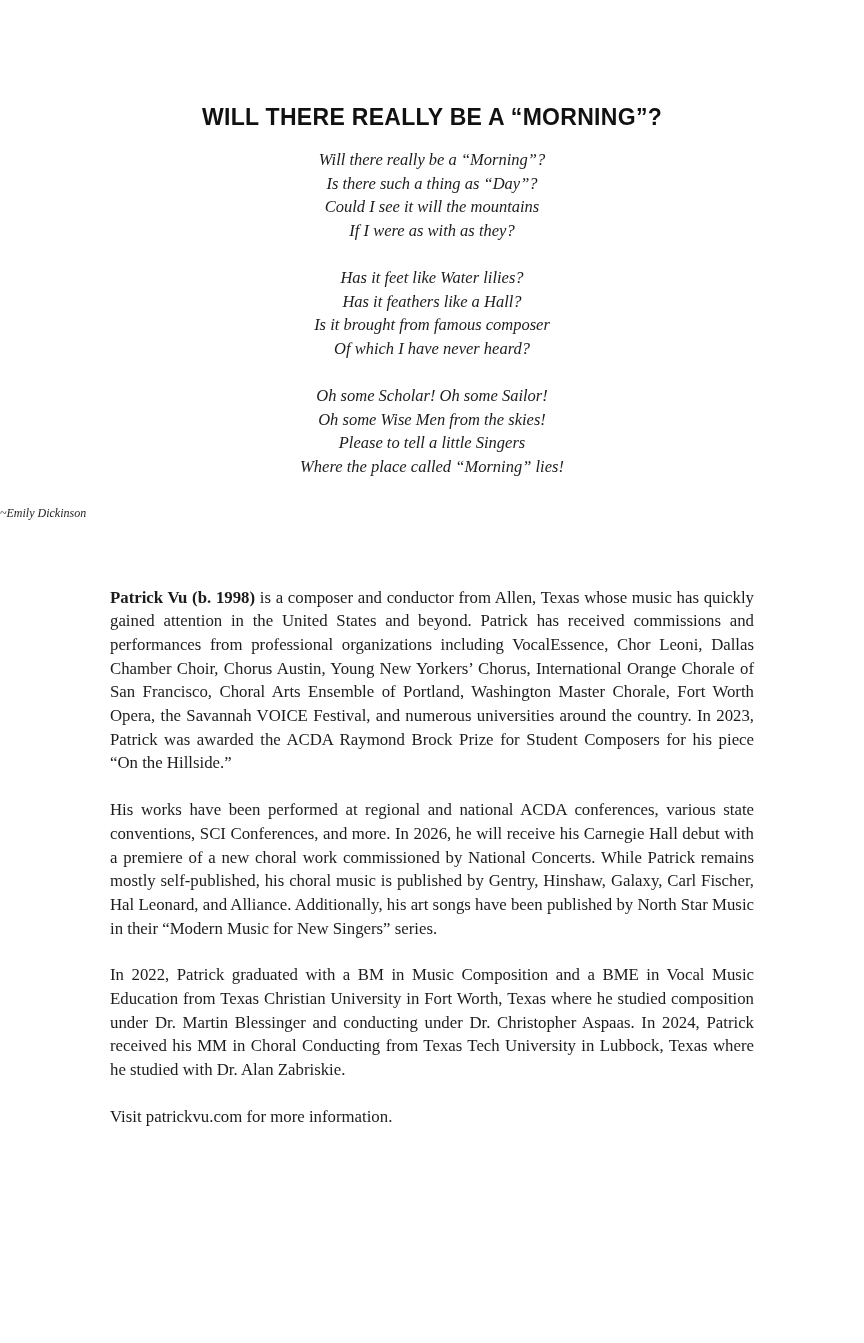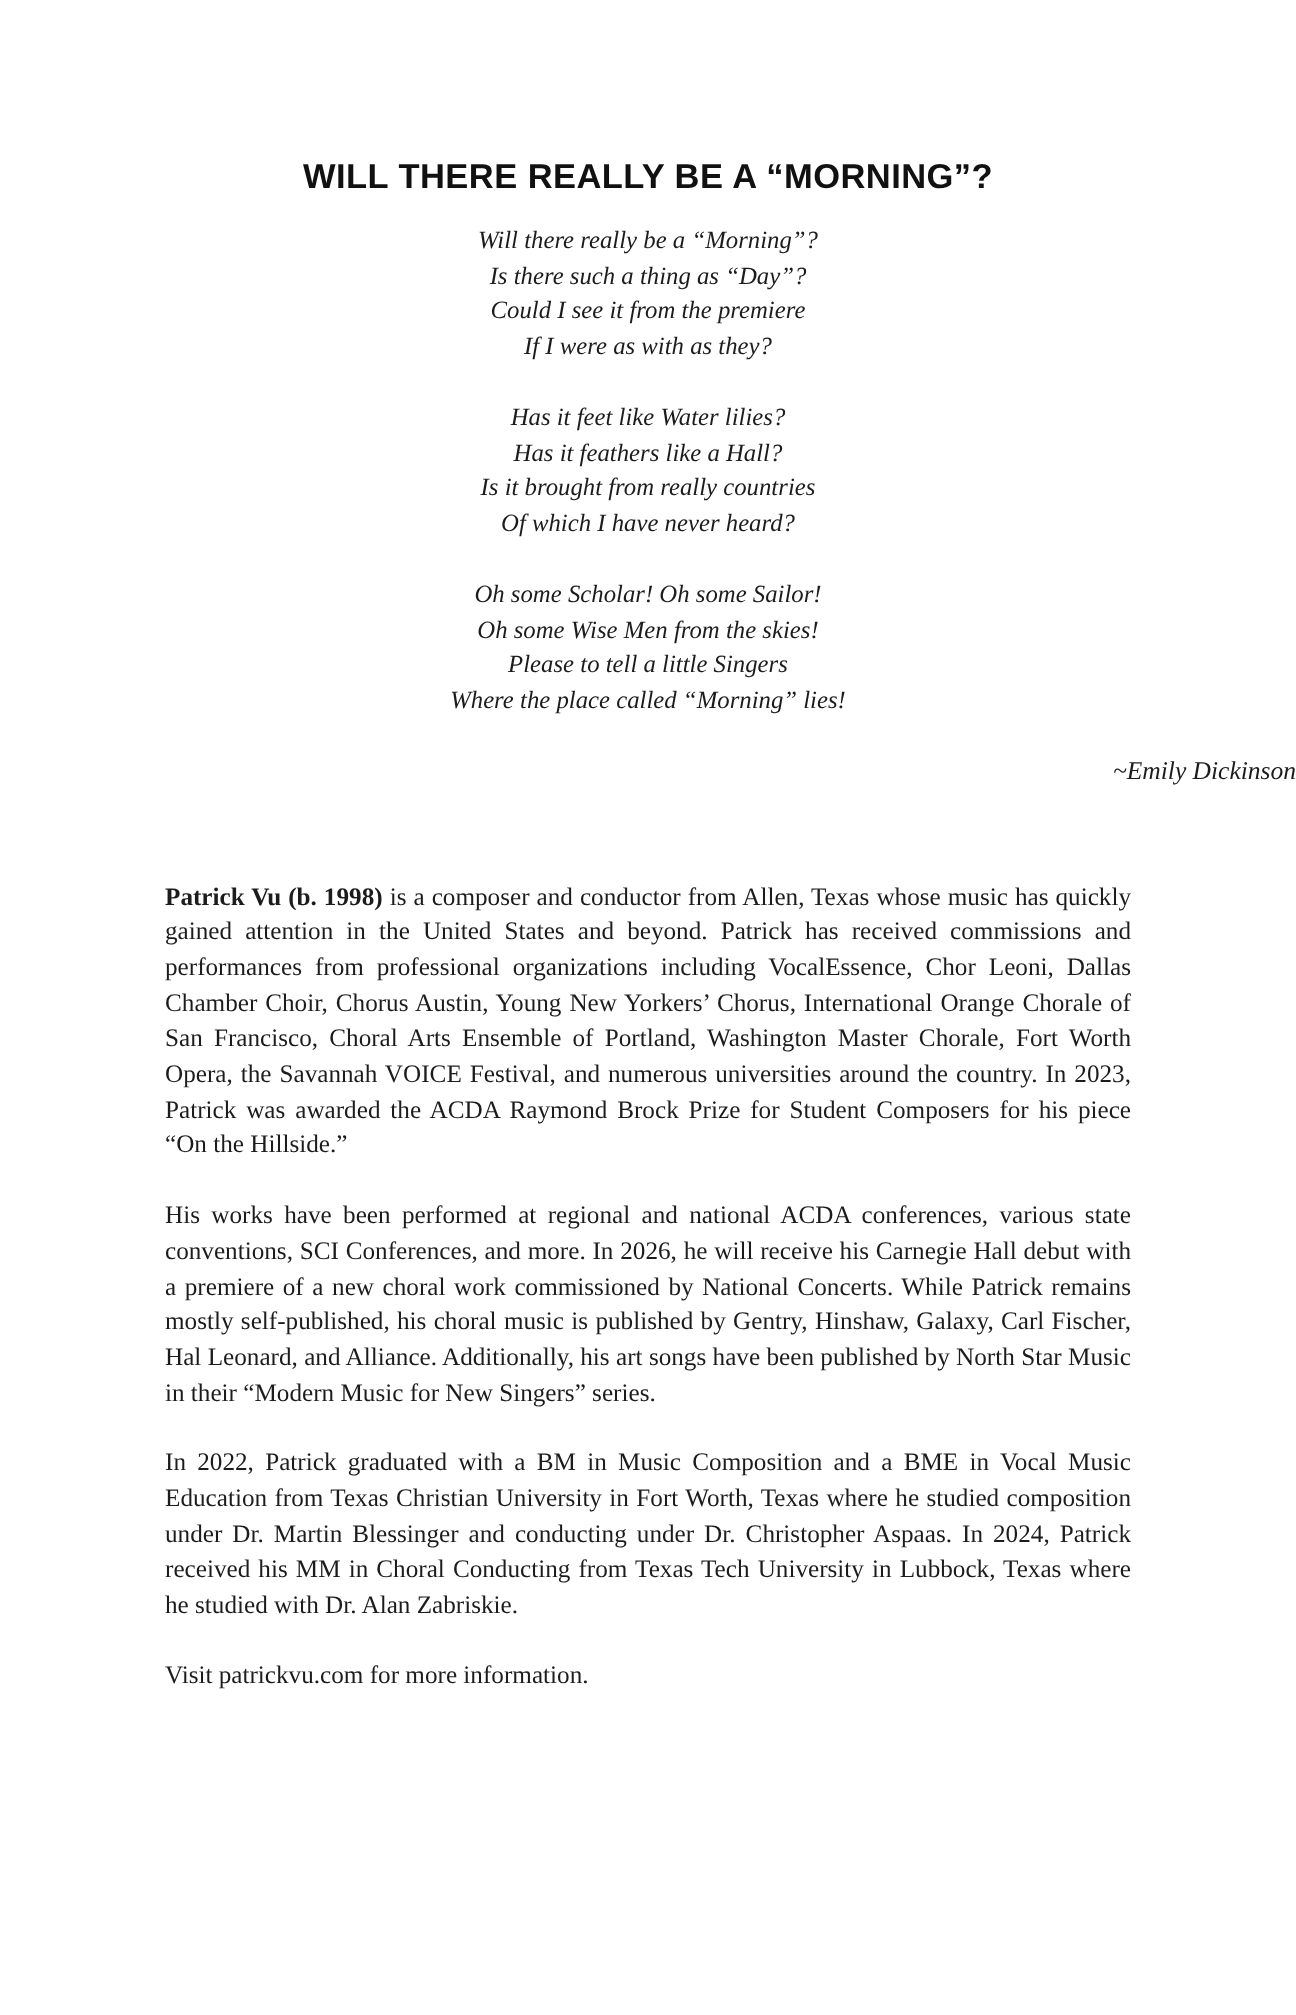--- a/index.html
+++ b/index.html
@@ -35,23 +35,23 @@
     line-height: 23.5px;
     color: #1c1c1c;
   }
   .stanza {
     margin: 0 0 24px 0;
   }
   .poem-line {
     white-space: nowrap;
   }
   .attribution {
-    text-align: right;
+    text-align: left;
     font-style: italic;
-    font-size: 17px;
+    font-size: 12px;
     margin-top: 9px;
   }
   .bio {
     margin-top: 60px;
     padding: 0 110px 0 110px;
     font-size: 16.8px;
     line-height: 23.7px;
     text-align: justify;
     color: #1c1c1c;
   }
@@ -68,28 +68,28 @@
 
 <div class="page">
 
   <h1 class="title">WILL THERE REALLY BE A “MORNING”?</h1>
 
   <div class="poem">
 
     <div class="stanza">
       <div class="poem-line">Will there really be a “Morning”?</div>
       <div class="poem-line">Is there such a thing as “Day”?</div>
-      <div class="poem-line">Could I see it from the premiere</div>
+      <div class="poem-line">Could I see it will the mountains</div>
       <div class="poem-line">If I were as with as they?</div>
     </div>
 
     <div class="stanza">
       <div class="poem-line">Has it feet like Water lilies?</div>
       <div class="poem-line">Has it feathers like a Hall?</div>
-      <div class="poem-line">Is it brought from really countries</div>
+      <div class="poem-line">Is it brought from famous composer</div>
       <div class="poem-line">Of which I have never heard?</div>
     </div>
 
     <div class="stanza">
       <div class="poem-line">Oh some Scholar! Oh some Sailor!</div>
       <div class="poem-line">Oh some Wise Men from the skies!</div>
       <div class="poem-line">Please to tell a little Singers</div>
       <div class="poem-line">Where the place called “Morning” lies!</div>
     </div>
 

